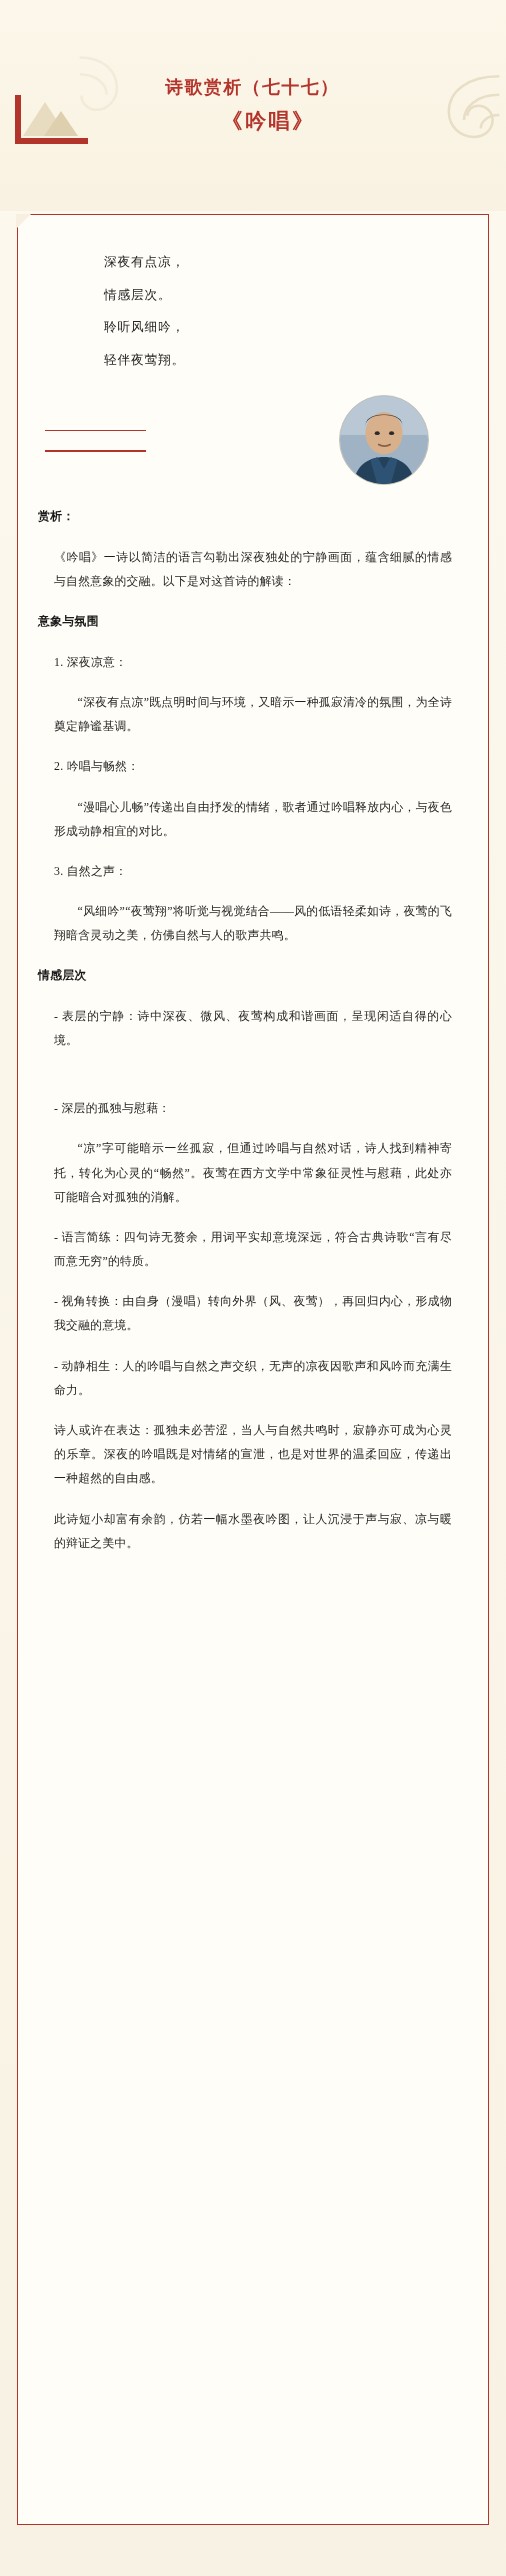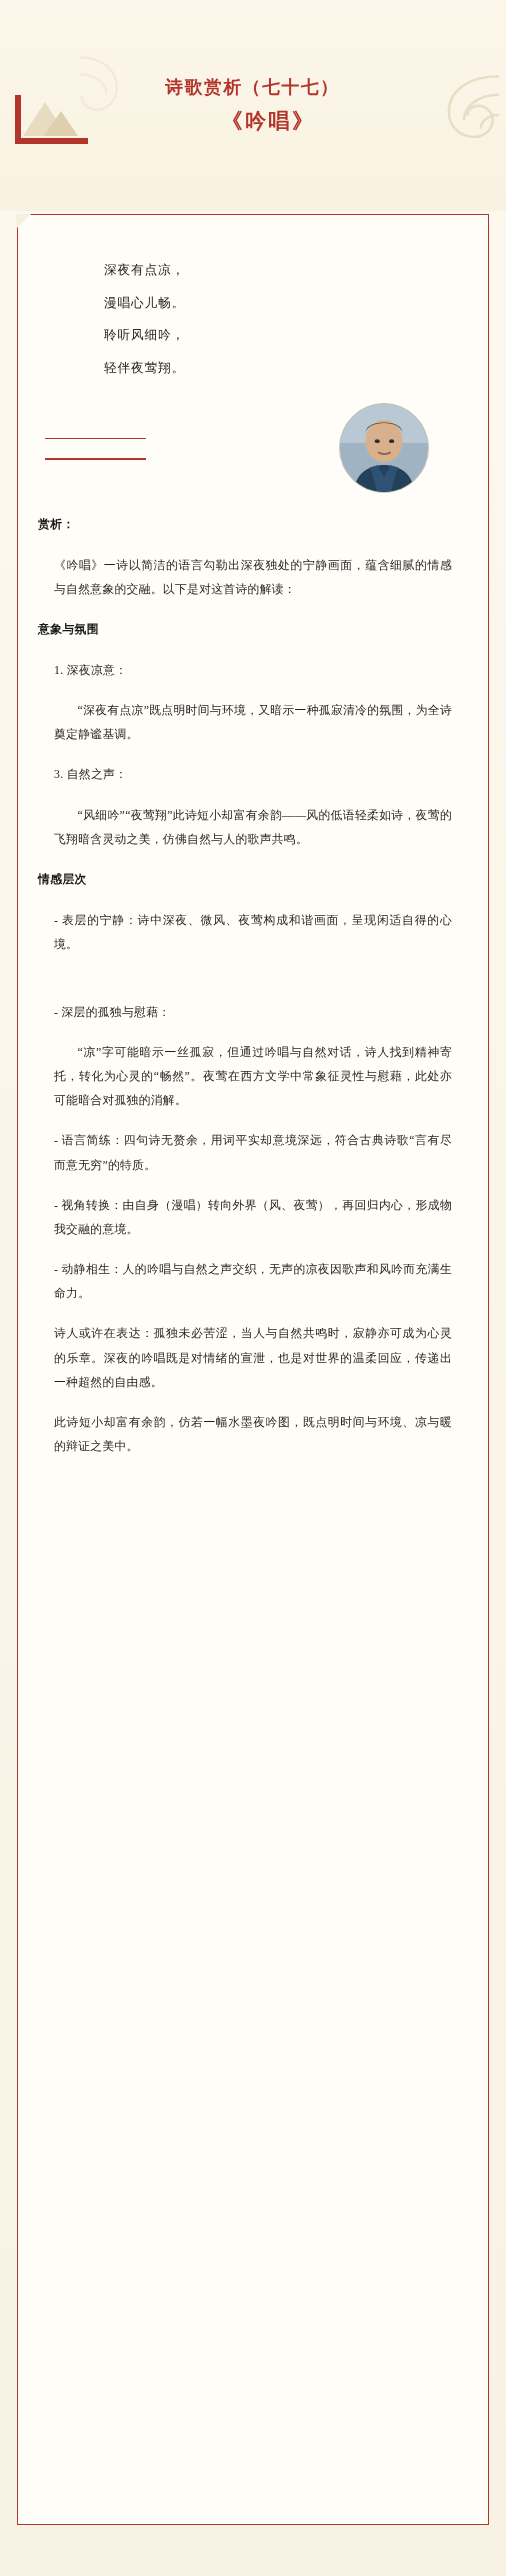--- a/index.html
+++ b/index.html
@@ -113,21 +113,21 @@
   }
 
   
   .card {
     position: relative;
     margin: 3.4px 17px 22px 17px;
     border: 1.7px solid #b3342b;
     background: #fffdf7;
     min-height: 2311px;
     box-sizing: border-box;
-    padding: 34px 20px 34px 20px;
+    padding: 26px 20px 34px 20px;
   }
   .card::before {
     content: "";
     position: absolute;
     left: -1.7px; top: -1.7px;
     border-top: 15px solid #f7f0e0;
     border-right: 15px solid transparent;
   }
 
   
@@ -231,21 +231,21 @@
     <div class="title-wrap">
       <div class="title-main">诗歌赏析（七十七）</div>
       <div class="title-sub">《吟唱》</div>
     </div>
   </div>
 
   <div class="card">
 
     <div class="poem">
       <div class="poem-line">深夜有点凉，</div>
-      <div class="poem-line">漫唱心儿畅。</div>
+      <div class="poem-line">情感层次。</div>
       <div class="poem-line">聆听风细吟，</div>
       <div class="poem-line">轻伴夜莺翔。</div>
     </div>
 
     <div class="portrait-block">
       <div class="rule-group">
         <div class="rule"></div>
         <div class="rule"></div>
       </div>
       <div class="portrait">
@@ -262,32 +262,34 @@
         </svg>
       </div>
     </div>
 
     <div class="section-title">赏析：</div>
     <p class="para">《吟唱》一诗以简洁的语言勾勒出深夜独处的宁静画面，蕴含细腻的情感与自然意象的交融。以下是对这首诗的解读：</p>
 
     <div class="section-title">意象与氛围</div>
     <p class="para">1. 深夜凉意：</p>
     <p class="para indent">“深夜有点凉”既点明时间与环境，又暗示一种孤寂清冷的氛围，为全诗奠定静谧基调。</p>
+    <p class="para">2. 吟唱与畅然：</p>
+    <p class="para indent">“漫唱心儿畅”传递出自由抒发的情绪，歌者通过吟唱释放内心，与夜色形成动静相宜的对比。</p>
     <p class="para">3. 自然之声：</p>
-    <p class="para indent">“风细吟”“夜莺翔”此诗短小却富有余韵——风的低语轻柔如诗，夜莺的飞翔暗含灵动之美，仿佛自然与人的歌声共鸣。</p>
+    <p class="para indent">“风细吟”“夜莺翔”将听觉与视觉结合——风的低语轻柔如诗，夜莺的飞翔暗含灵动之美，仿佛自然与人的歌声共鸣。</p>
 
     <div class="section-title">情感层次</div>
     <p class="para"><span>- 表层的宁静：</span><span>诗中深夜、微风、夜莺构成和谐画面，呈现闲适自得的心境。</span></p>
     <div class="blank"></div>
     <p class="para"><span>- 深层的孤独与慰藉：</span></p>
     <p class="para indent">“凉”字可能暗示一丝孤寂，但通过吟唱与自然对话，诗人找到精神寄托，转化为心灵的“畅然”。夜莺在西方文学中常象征灵性与慰藉，此处亦可能暗合对孤独的消解。</p>
 
     <p class="para"><span>- 语言简练：</span><span>四句诗无赘余，用词平实却意境深远，符合古典诗歌“言有尽而意无穷”的特质。</span></p>
     <p class="para"><span>- 视角转换：</span><span>由自身（漫唱）转向外界（风、夜莺），再回归内心，形成物我交融的意境。</span></p>
     <p class="para"><span>- 动静相生：</span><span>人的吟唱与自然之声交织，无声的凉夜因歌声和风吟而充满生命力。</span></p>
 
     <p class="para">诗人或许在表达：孤独未必苦涩，当人与自然共鸣时，寂静亦可成为心灵的乐章。深夜的吟唱既是对情绪的宣泄，也是对世界的温柔回应，传递出一种超然的自由感。</p>
 
-    <p class="para">此诗短小却富有余韵，仿若一幅水墨夜吟图，既点明时间与环境、凉与暖的辩证之美中。</p>
+    <p class="para">此诗短小却富有余韵，仿若一幅水墨夜吟图，让人沉浸于声与寂、凉与暖的辩证之美中。</p>
 
   </div>
 </div>
 
 
 </body></html>

